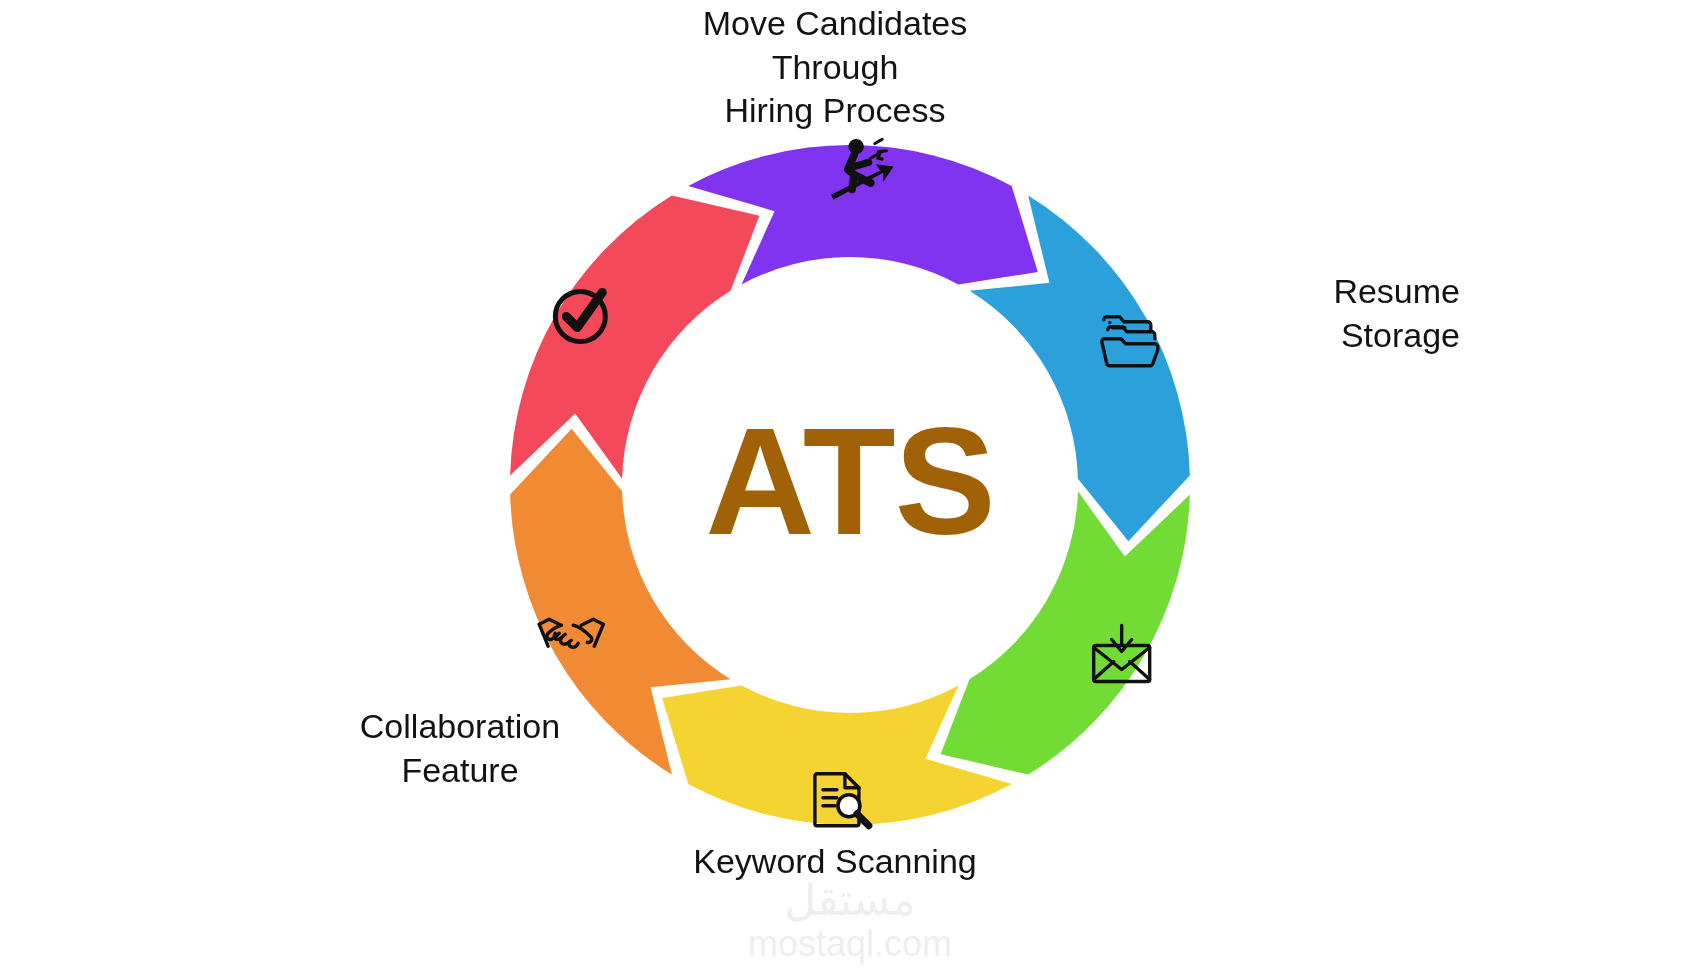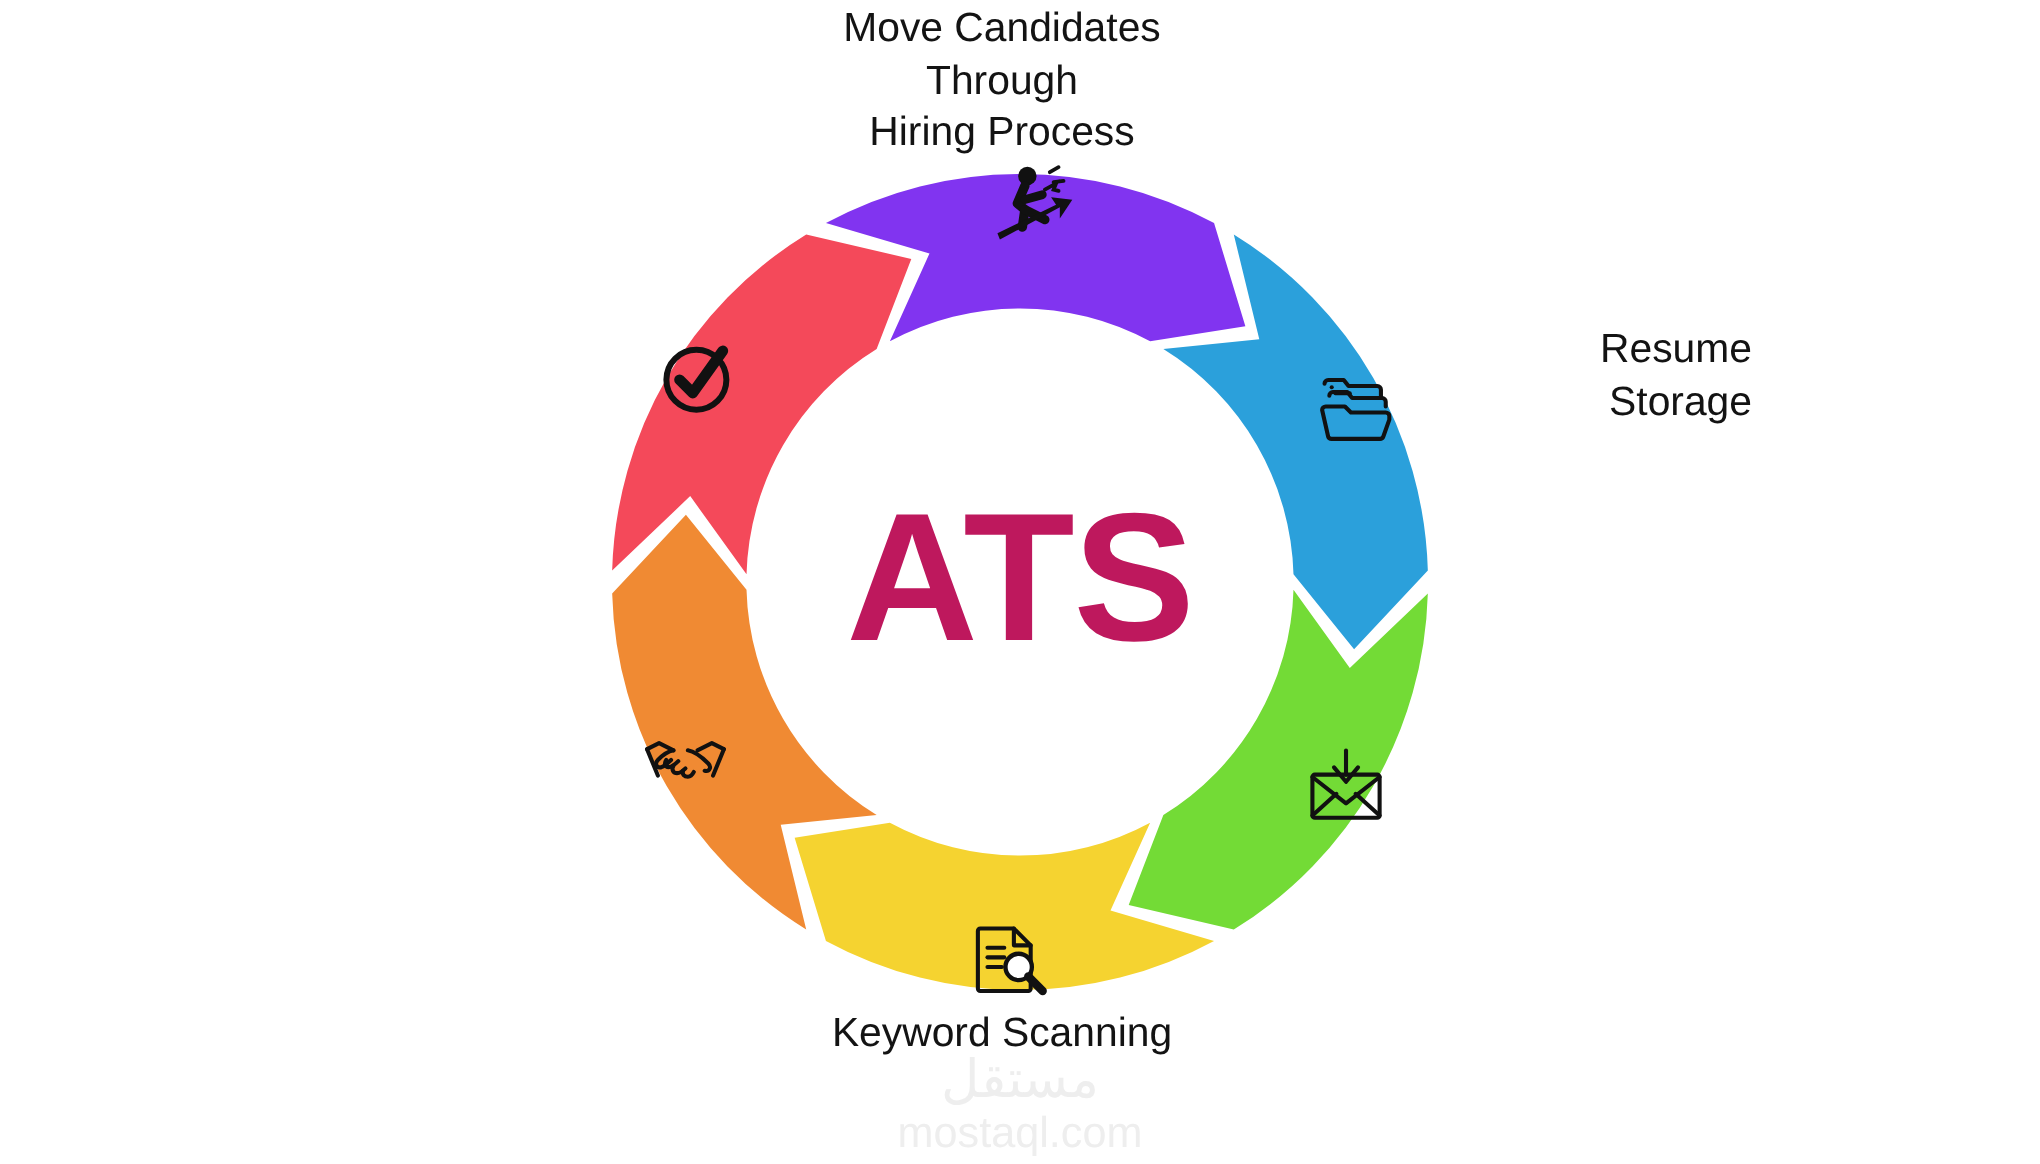--- a/index.html
+++ b/index.html
@@ -40,21 +40,21 @@
     height: 680px;
     display: flex;
     align-items: center;
     justify-content: center;
     pointer-events: none;
   }
   .center-label span {
     font-family: "Liberation Sans", sans-serif;
     font-size: 152px;
     font-weight: bold;
-    color: #be185d;
+    color: #a16207;
     letter-spacing: -1px;
     line-height: 1;
     transform: translateY(-4px);
   }
   .seg-label {
     position: absolute;
     color: #131313;
     font-size: 34px;
     line-height: 1.28;
     font-family: "Liberation Sans", sans-serif;
@@ -177,19 +177,21 @@
   <div class="center-label">
     <span>ATS</span>
   </div>
 
   <div class="seg-label lbl-move">Move Candidates
 Through
 Hiring Process</div>
   <div class="seg-label lbl-storage">Resume
 Storage</div>
   <div class="seg-label lbl-keyword">Keyword Scanning</div>
+  <div class="seg-label lbl-collab">Collaboration
+Feature</div>
 
   <div class="watermark">
     <div class="wm-ar">مستقل</div>
     <div class="wm-en">mostaql.com</div>
   </div>
 
 </div>
 
 </body></html>

